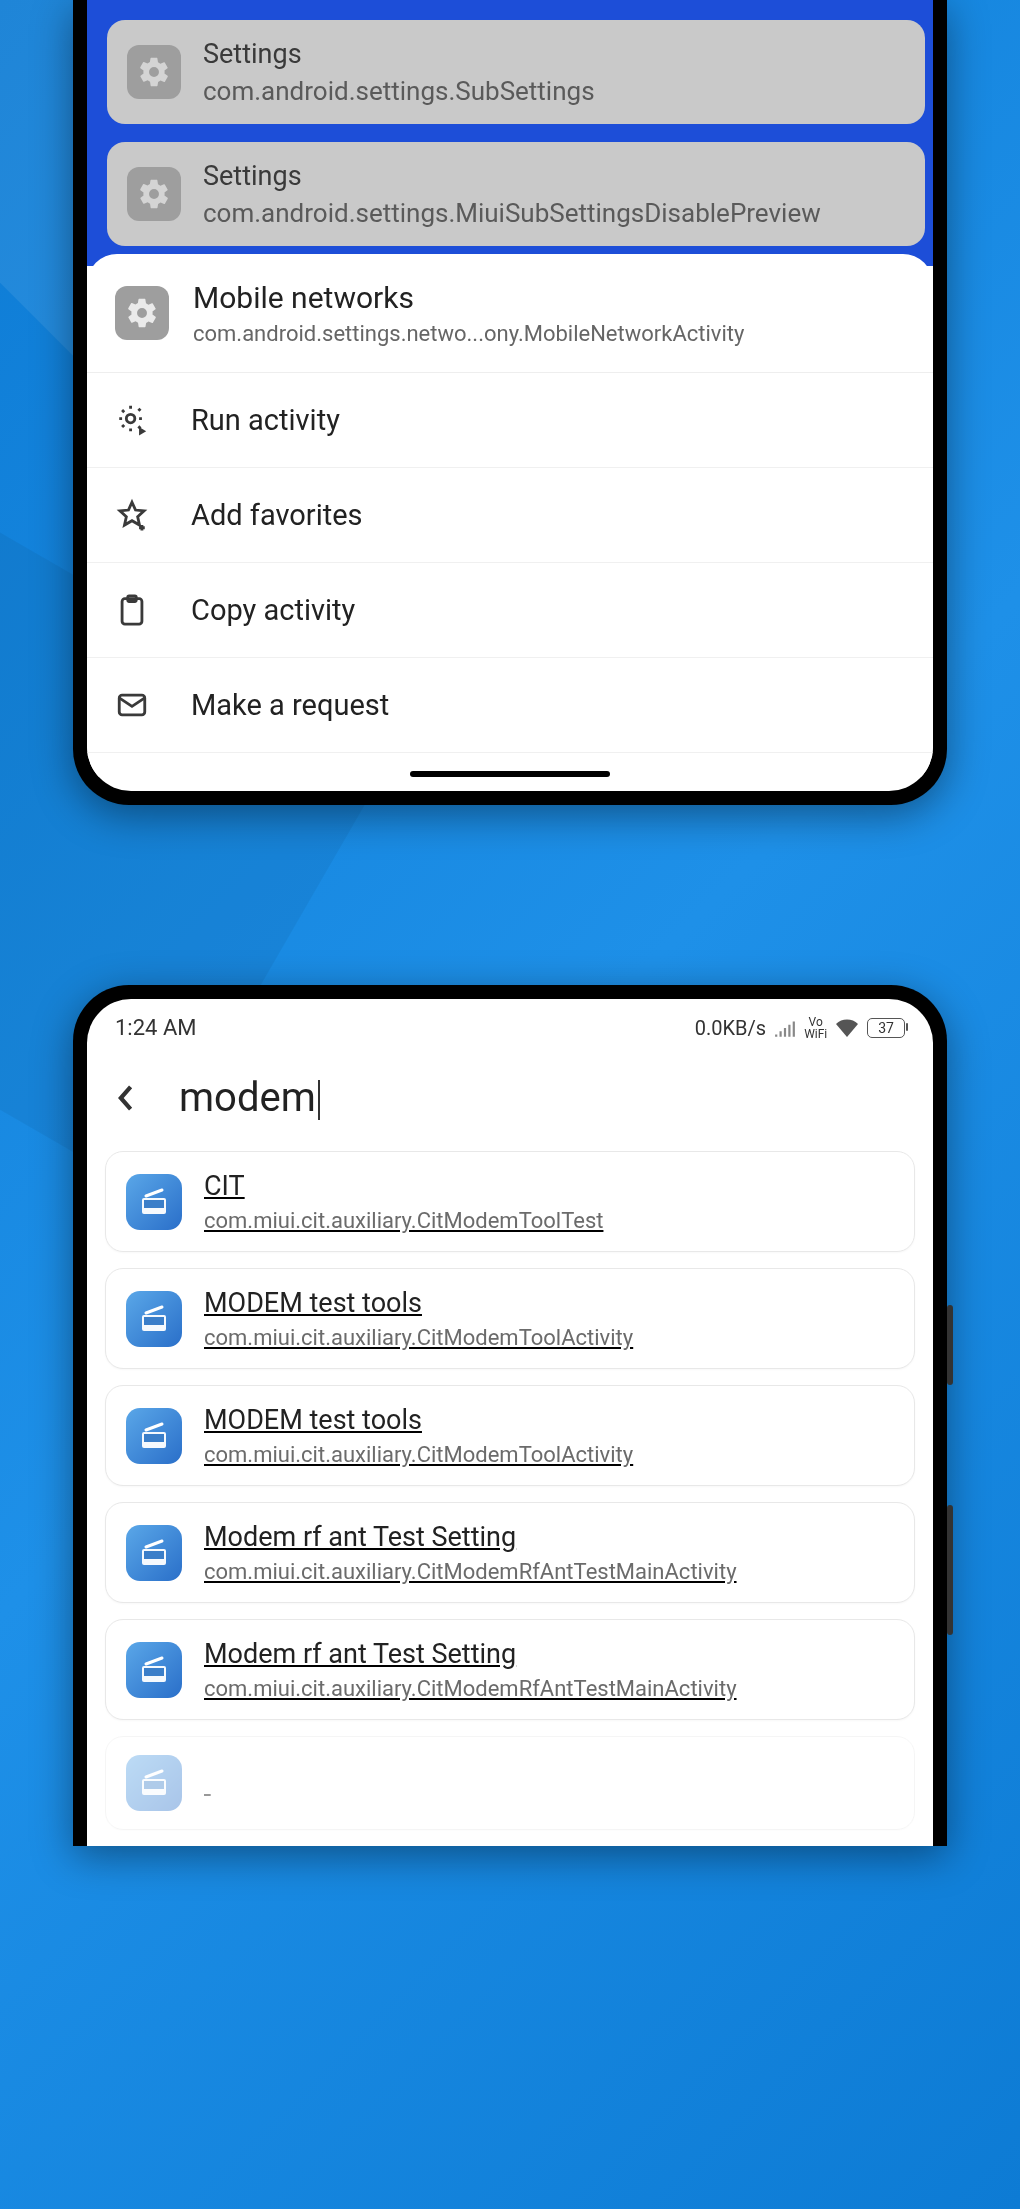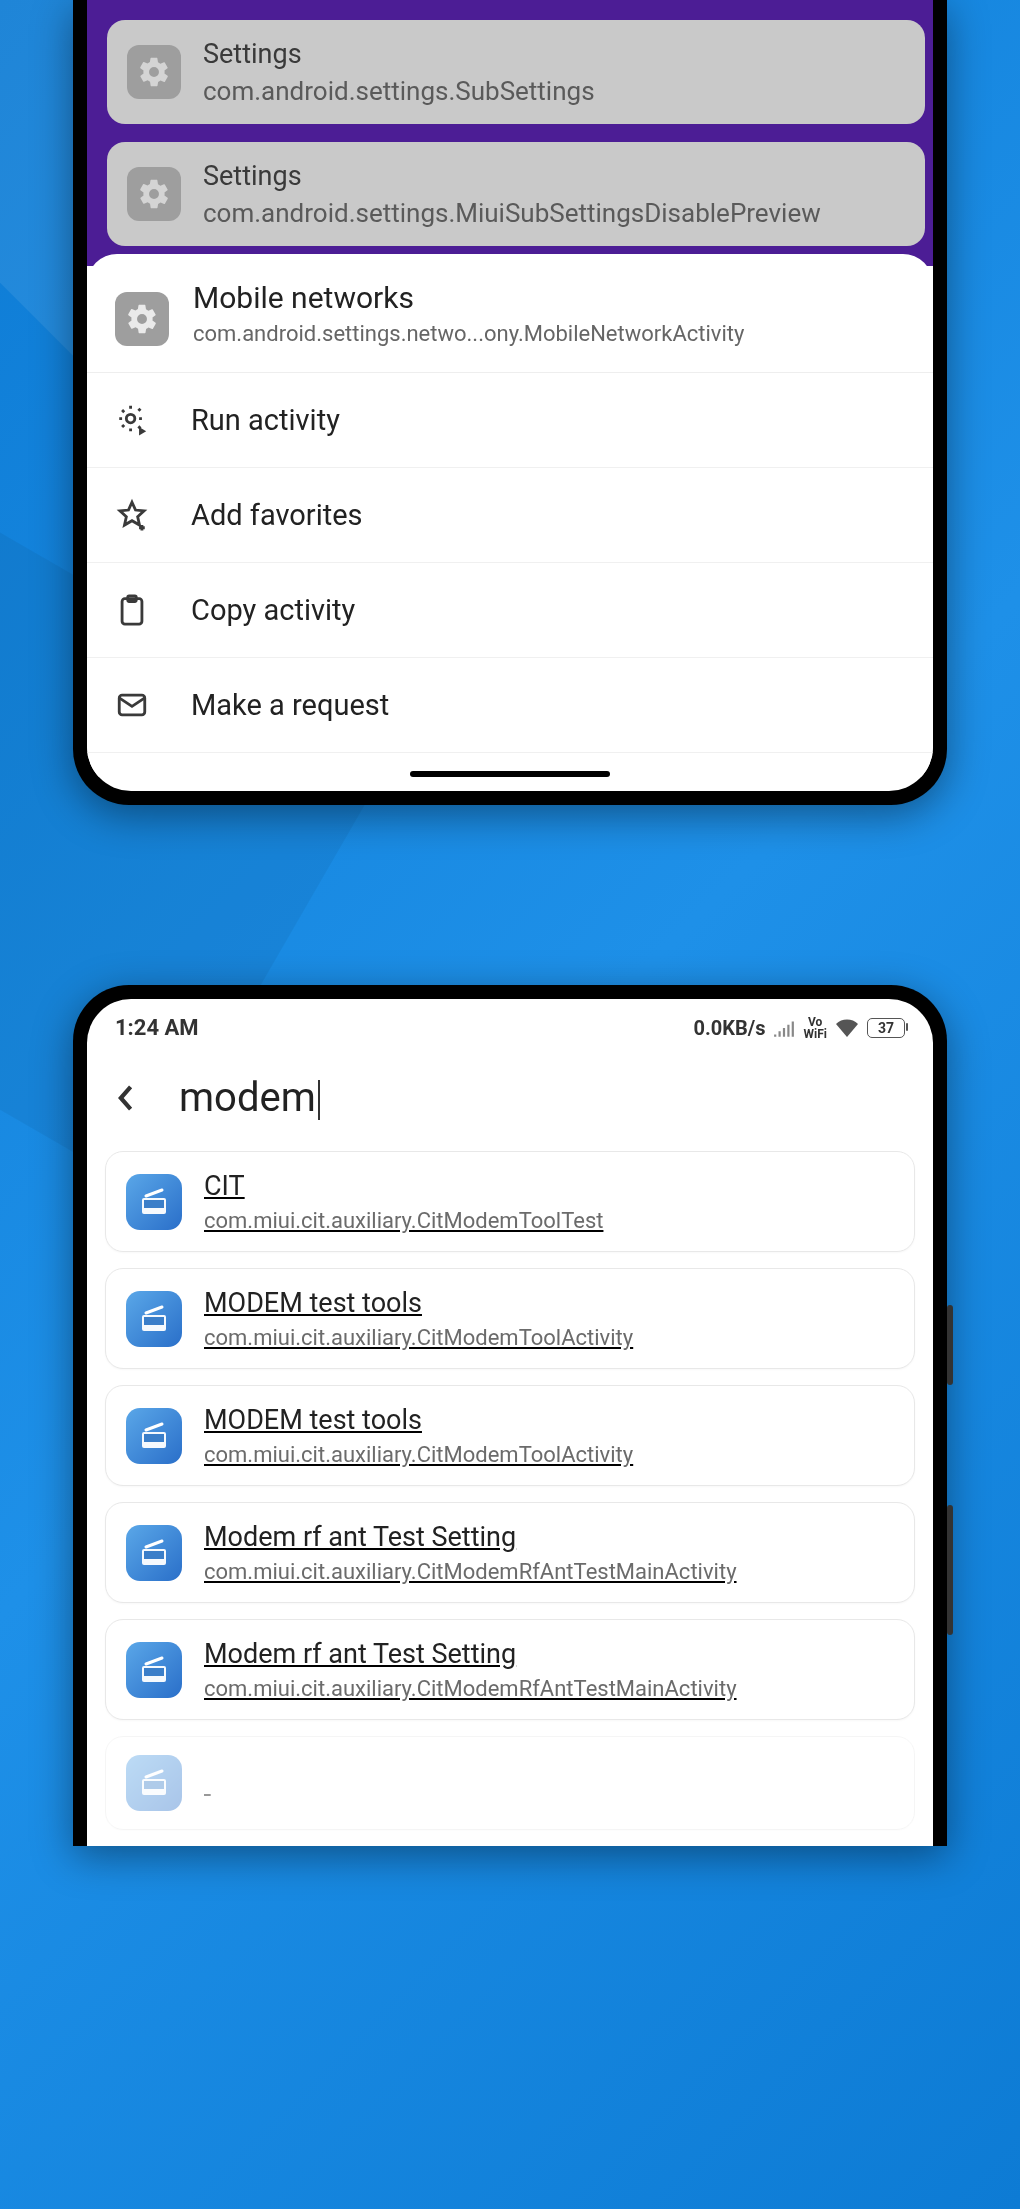--- a/index.html
+++ b/index.html
@@ -45,21 +45,21 @@
     background: #fff;
     border-radius: 44px;
     overflow: hidden;
     position: relative;
   }
   .phone-frame.top-cut .phone-screen { border-radius: 0 0 44px 44px; }
   .phone-frame.bottom-cut .phone-screen { border-radius: 44px 44px 0 0; }
 
   
   .dimmed-area {
-    background: #4c1d95;
+    background: #1d4ed8;
     padding: 0 8px 20px 20px;
   }
   .dimmed-item {
     background: #c9c9c9;
     border-radius: 18px;
     padding: 18px 20px;
     display: flex;
     align-items: center;
     gap: 22px;
     margin-top: 18px;
@@ -76,21 +76,21 @@
 
   .sheet {
     background: #fff;
     border-radius: 30px 30px 0 0;
     margin-top: -12px;
     position: relative;
   }
   .sheet-header {
     padding: 26px 28px 26px 28px;
     display: flex;
-    align-items: flex-end;
+    align-items: center;
     gap: 24px;
     border-bottom: 1px solid #eee;
   }
   .sheet-header-icon {
     width: 54px; height:54px; border-radius:12px;
     background:#9e9e9e; display:flex; align-items:center; justify-content:center;
     flex-shrink:0;
   }
   .sheet-header-icon svg { width:34px; height:34px; fill:#eaeaea;}
   .sheet-header-text .t1 { font-size: 30px; color:#222; font-weight:400;}
@@ -107,21 +107,21 @@
   .sheet-row-label { font-size:29px; color:#222;}
 
   .home-indicator {
     width: 200px; height:6px; background:#000; border-radius:3px;
     margin: 18px auto 14px auto;
   }
 
   
   .status-bar {
     display:flex; justify-content:space-between; align-items:center;
-    padding: 16px 28px 10px 28px; font-size:22px; color:#333;font-weight:bold;
+    padding: 16px 28px 10px 28px; font-size:22px; color:#333;
   }
   .status-right { display:flex; align-items:center; gap:8px; font-size:20px;}
   .status-right svg { height:18px; }
   .battery { border:1.5px solid #555; border-radius:5px; padding:1px 10px; font-size:14px; position:relative;}
   .battery::after{content:''; position:absolute; right:-4px; top:4px; width:2px; height:8px; background:#555; border-radius:1px;}
 
   .search-row {
     display:flex; align-items:center; gap:36px;
     padding: 24px 28px 30px 28px;
   }

